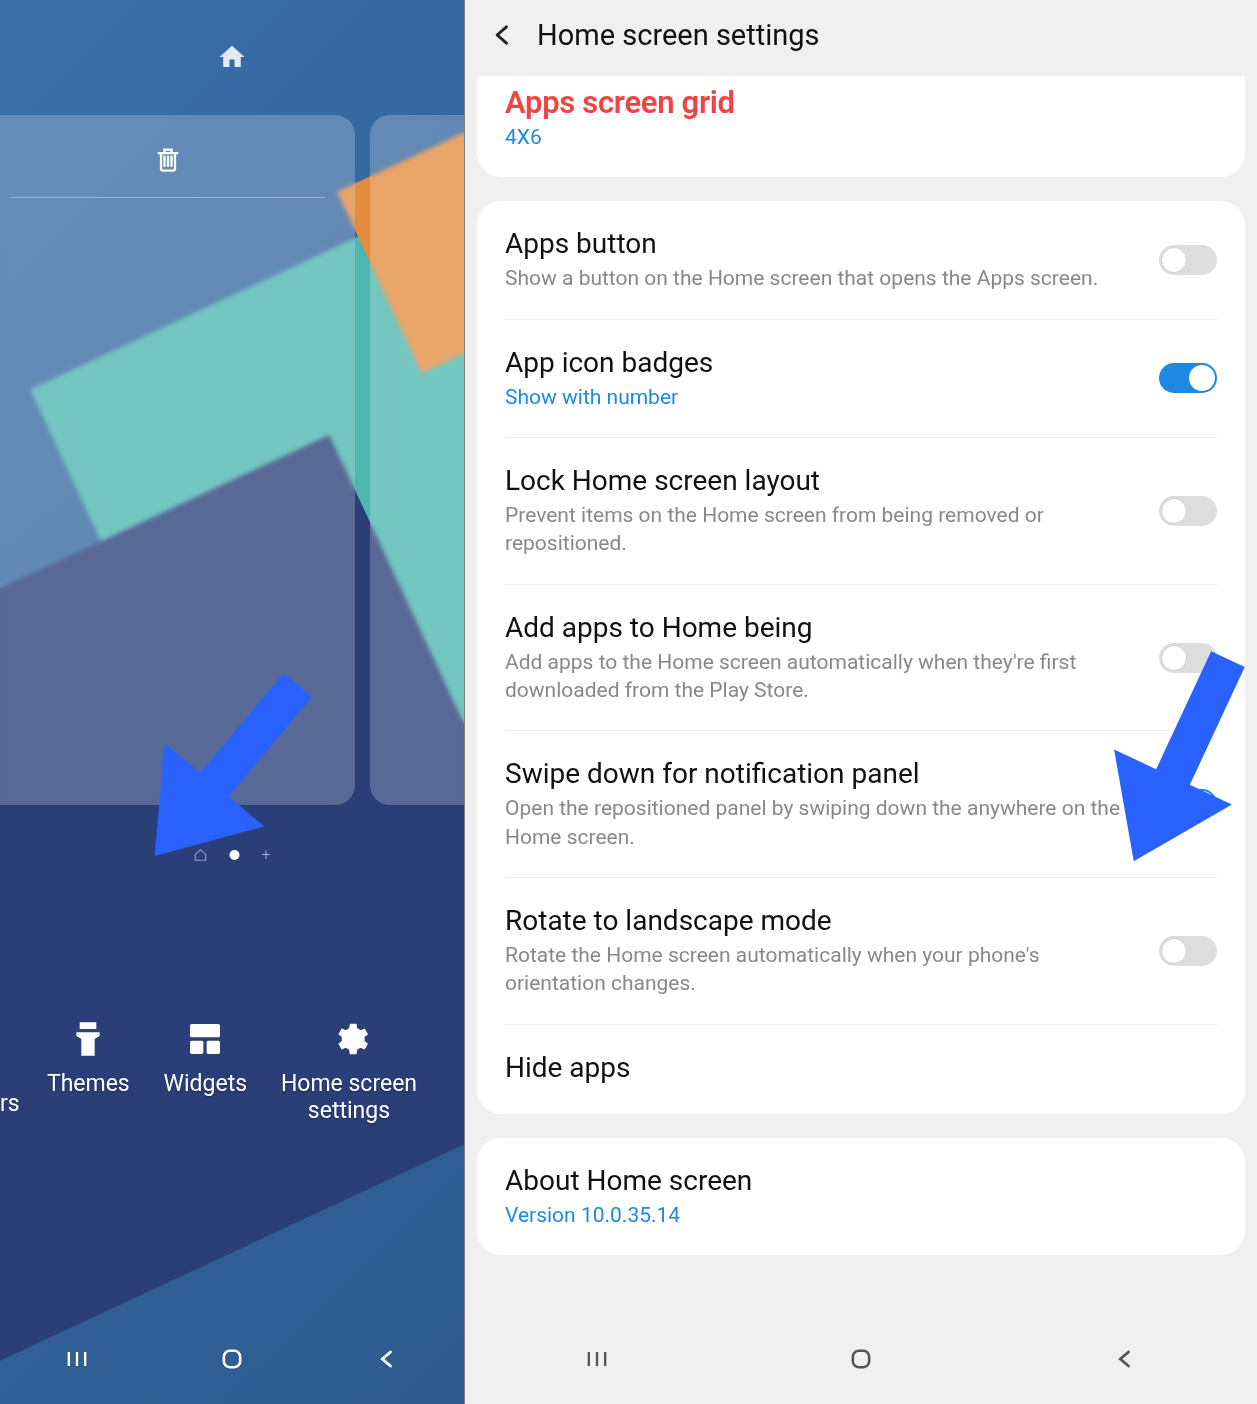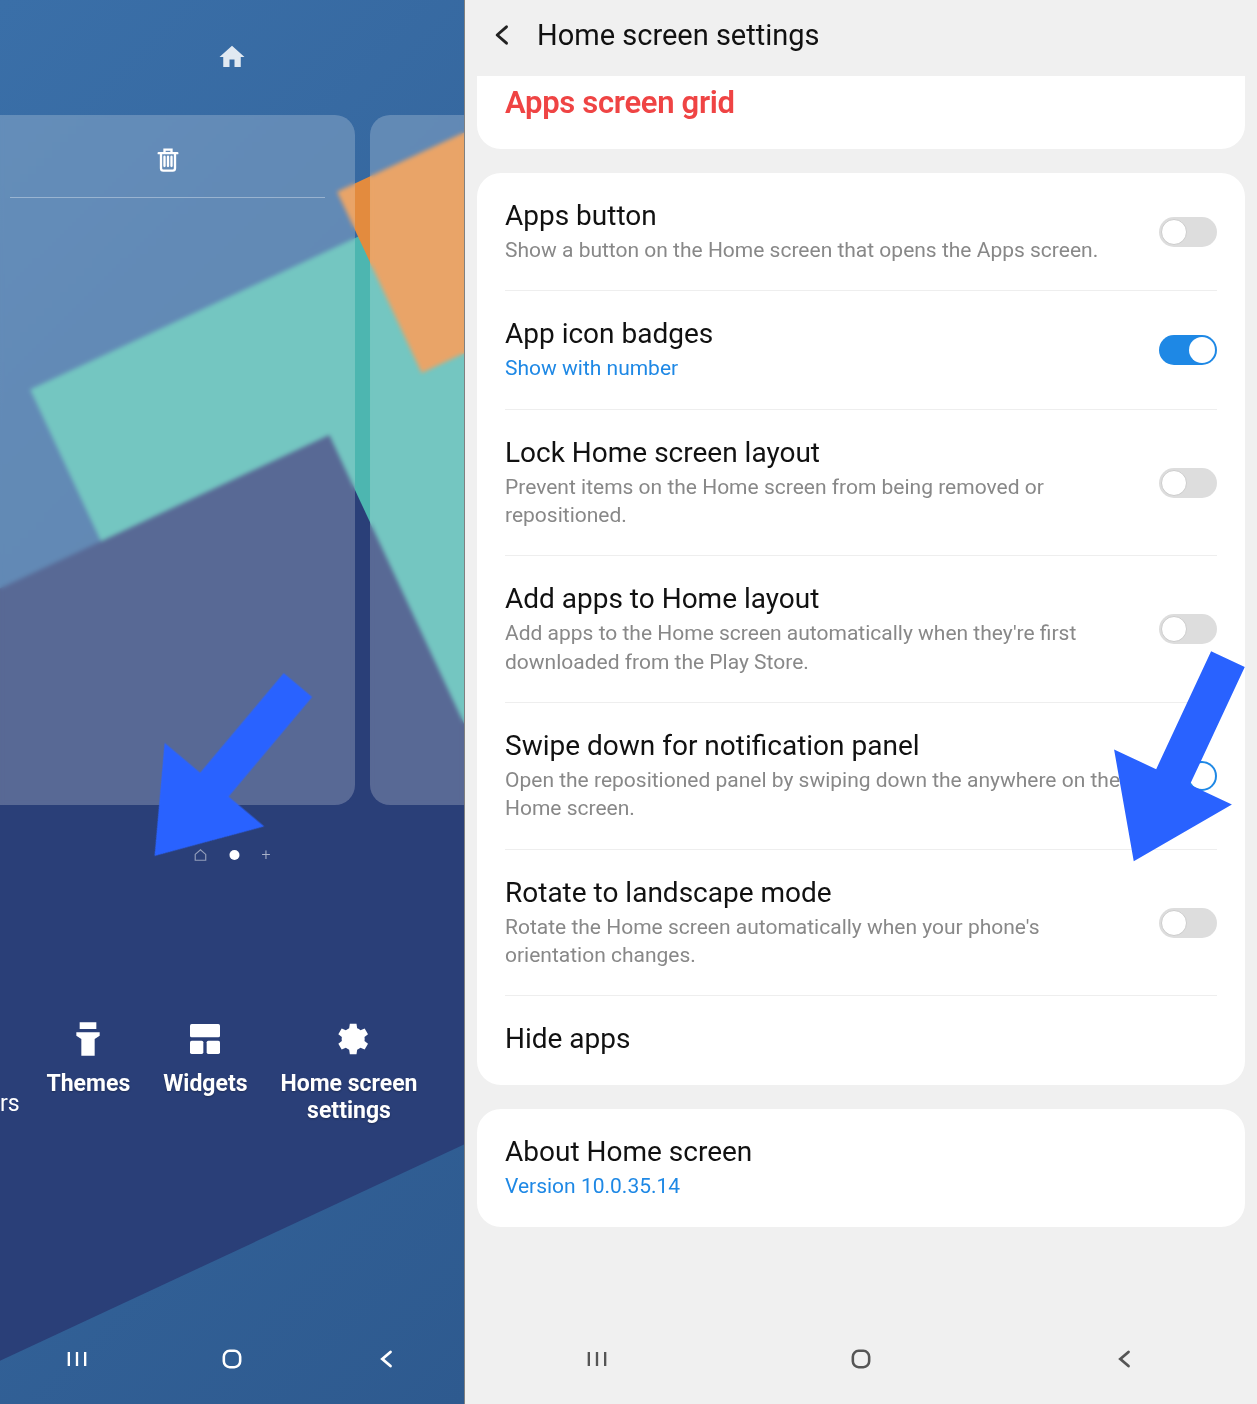--- a/index.html
+++ b/index.html
@@ -24,21 +24,21 @@
     .trash { text-align: center; padding: 8px 0 18px; }
     .trash svg { width: 28px; height: 32px; }
     .card-hr { border: none; border-top: 1px solid rgba(255,255,255,0.35); margin: 0 10px; }
 
     .page-dots { position: absolute; left: 50%; transform: translateX(-50%); top: 845px; display: flex; gap: 22px; align-items: center; z-index: 4; }
     .dot-home { width: 14px; height: 14px; opacity: 0.7; }
     .dot-active { width: 10px; height: 10px; background: #fff; border-radius: 50%; }
     .dot-plus { color: rgba(255,255,255,0.6); font-size: 16px; font-weight: 300; }
 
     .actions { position: absolute; bottom: 280px; left: 0; right: 0; display: flex; justify-content: space-around; padding: 0 30px; z-index: 4; }
-    .action { display: flex; flex-direction: column; align-items: center; gap: 12px; color: #fff; font-weight: bold; }
+    .action { display: flex; flex-direction: column; align-items: center; gap: 12px; color: #fff; }
     .action svg { width: 40px; height: 40px; }
     .action-label { font-size: 23px; text-align: center; text-shadow: 0 1px 2px rgba(0,0,0,0.3); line-height: 1.15; }
     .rs-cut { position:absolute; bottom: 287px; left:0; color:#fff; font-size: 23px; z-index:4; }
 
     .navbar { position: absolute; bottom: 0; left: 0; right: 0; height: 90px; display: flex; justify-content: space-around; align-items: center; z-index: 5; }
     .nav-ic { width: 28px; height: 28px; color: #fff; }
     .navbar-right { background: #f0f0f0; }
     .navbar-right .nav-ic { color: #555; }
 
     .arrow-left { position: absolute; top: 640px; left: 120px; z-index: 6; transform: rotate(40deg); }
@@ -161,20 +161,21 @@
         <path d="M15 5l-8 7 8 7" fill="none" stroke="#222" stroke-width="2.5" stroke-linecap="round" stroke-linejoin="round"></path>
       </svg>
     <div class="header-title">Home screen settings</div>
   </div>
 
   <div class="list">
     <div class="group first">
       <div class="row" style="padding-top:8px;">
         <div class="row-text">
           <div class="partial-title">Apps screen grid</div>
+          <div class="row-sub accent">4X6</div>
         </div>
       </div>
     </div>
 
     <div class="group">
       <div class="row">
         <div class="row-text">
           <div class="row-title">Apps button</div>
           <div class="row-sub">Show a button on the Home screen that opens the Apps screen.</div>
         </div>
@@ -189,21 +190,21 @@
       </div>
       <div class="row">
         <div class="row-text">
           <div class="row-title">Lock Home screen layout</div>
           <div class="row-sub">Prevent items on the Home screen from being removed or repositioned.</div>
         </div>
         <div class="toggle"></div>
       </div>
       <div class="row">
         <div class="row-text">
-          <div class="row-title">Add apps to Home layout</div>
+          <div class="row-title">Add apps to Home being</div>
           <div class="row-sub">Add apps to the Home screen automatically when they're first downloaded from the Play Store.</div>
         </div>
         <div class="toggle"></div>
       </div>
       <div class="row">
         <div class="row-text">
           <div class="row-title">Swipe down for notification panel</div>
           <div class="row-sub">Open the repositioned panel by swiping down the anywhere on the Home screen.</div>
         </div>
         <div class="toggle on"></div>

